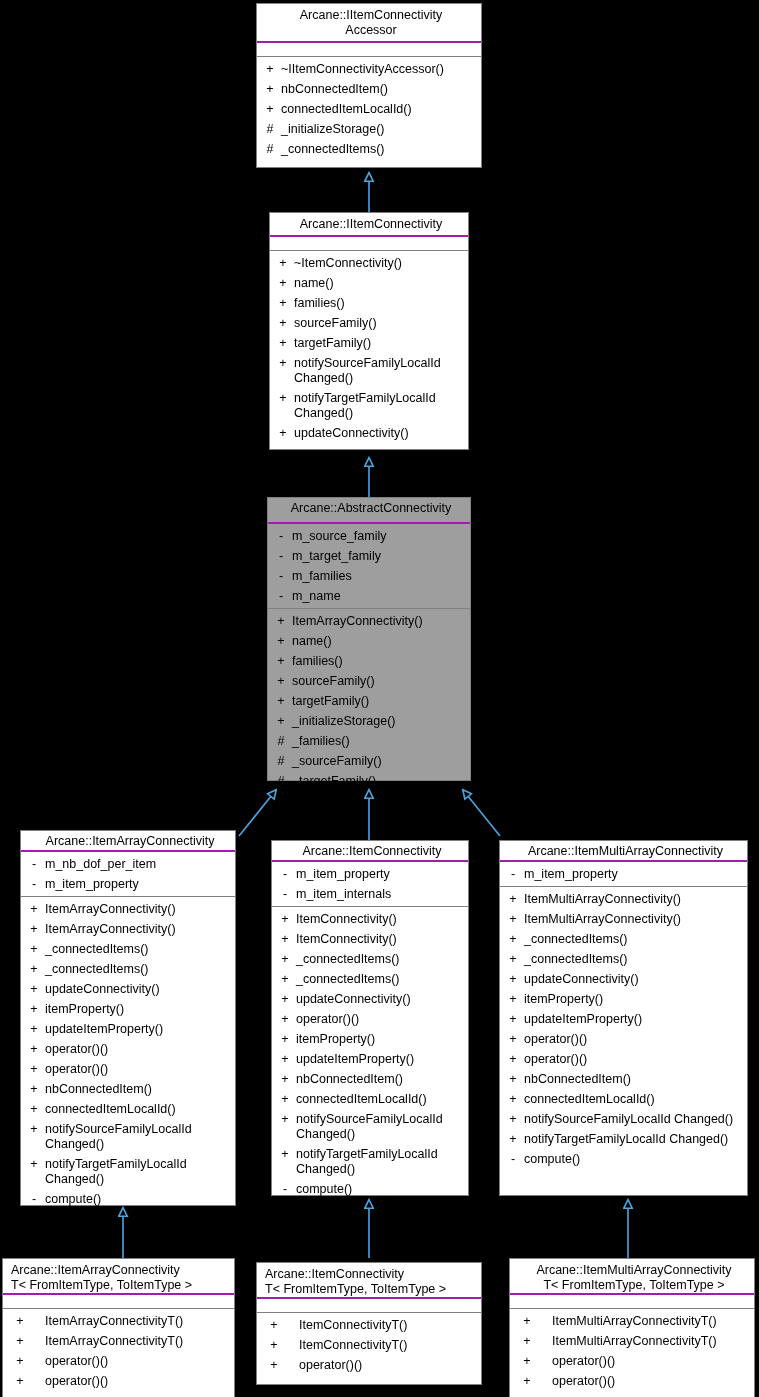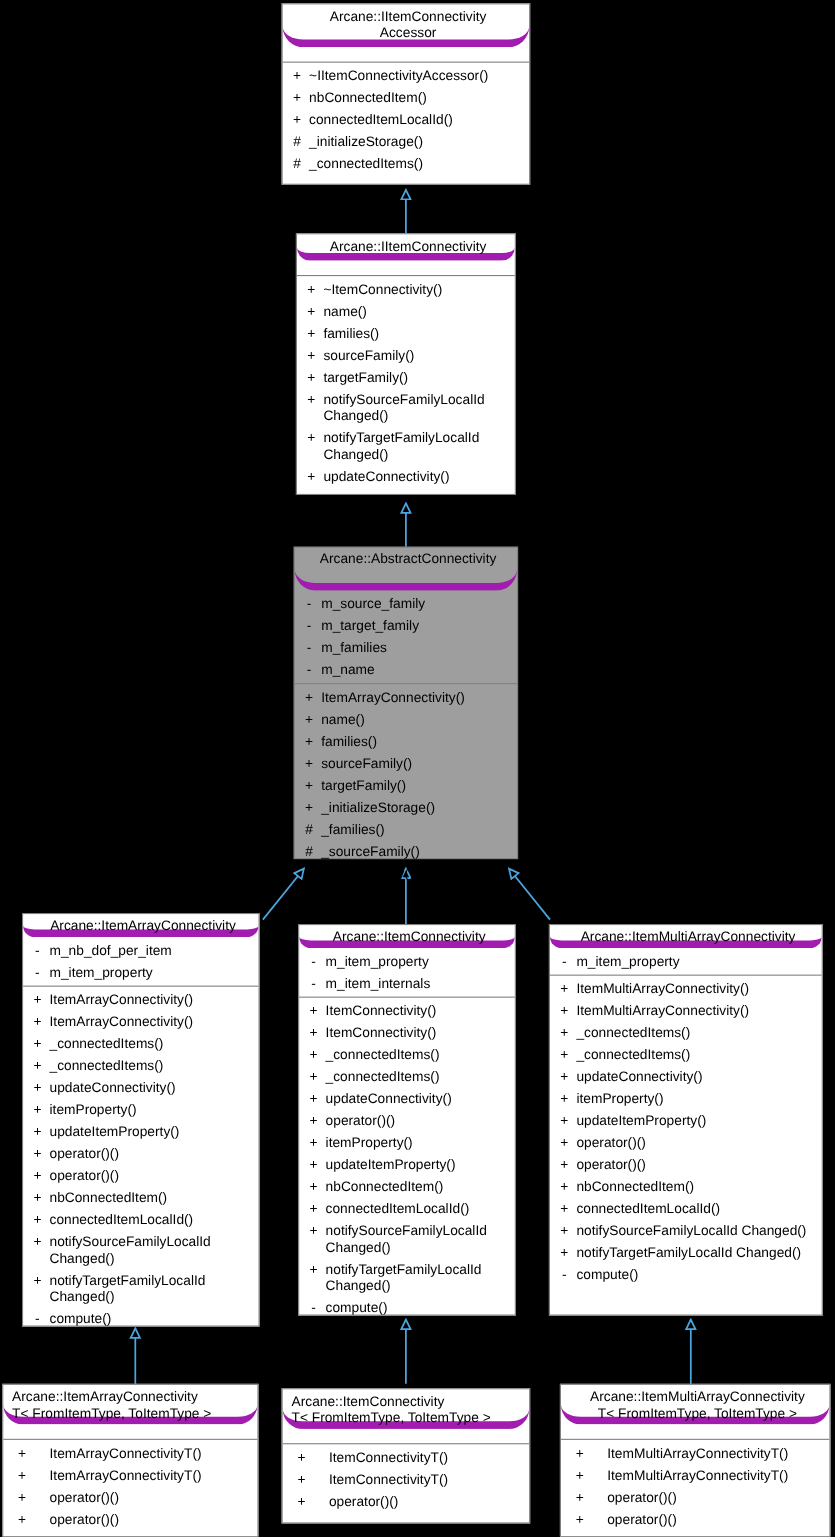--- a/index.html
+++ b/index.html
@@ -23,24 +23,23 @@
     color: #000000;
   }
   .uml-node.current {
     background: #9e9e9e;
   }
   .node-title {
     text-align: center;
     font-size: 12.5px;
     line-height: 15px;
     padding: 4px 1px 4px 5px;
-    border-bottom: 7px solid #a21caf;
+    border-bottom: 2px solid #a21caf;
     box-sizing: border-box;
     white-space: pre-line;
-    border-radius: 19px;
   }
   .node-section {
     border-bottom: 1px solid #808080;
     box-sizing: border-box;
     padding: 2px 0 2px 0;
   }
   .node-section.last {
     border-bottom: none;
   }
   .node-section.empty {
@@ -169,21 +168,21 @@
         <span class="member-name">notifyTargetFamilyLocalId Changed()</span>
       </div>
       <div class="member-row">
         <span class="member-vis">+</span>
         <span class="member-name">updateConnectivity()</span>
       </div>
     </div>
   </div>
 
   <div class="uml-node current" style="left:267px; top:497px; width:204px; height:284px;">
-    <div class="node-title" style="height:39px; padding-top:3px;">Arcane::AbstractConnectivity</div>
+    <div class="node-title" style="height:26px; padding-top:3px;">Arcane::AbstractConnectivity</div>
     <div class="node-section">
       <div class="member-row">
         <span class="member-vis">-</span>
         <span class="member-name">m_source_family</span>
       </div>
       <div class="member-row">
         <span class="member-vis">-</span>
         <span class="member-name">m_target_family</span>
       </div>
       <div class="member-row">

